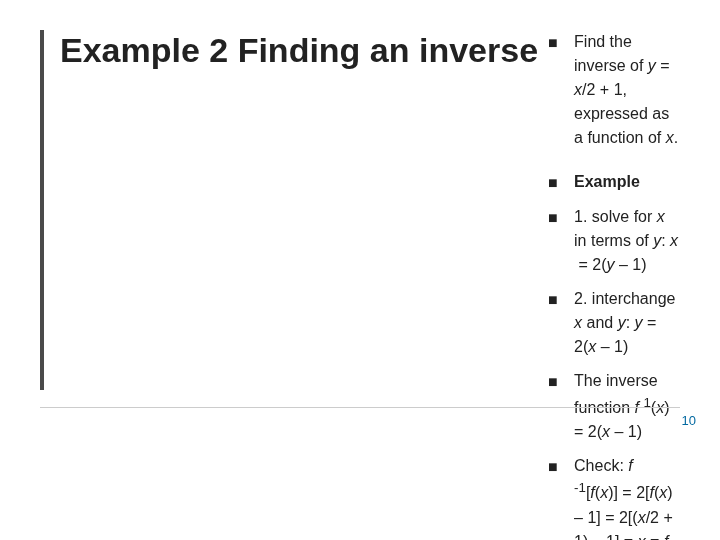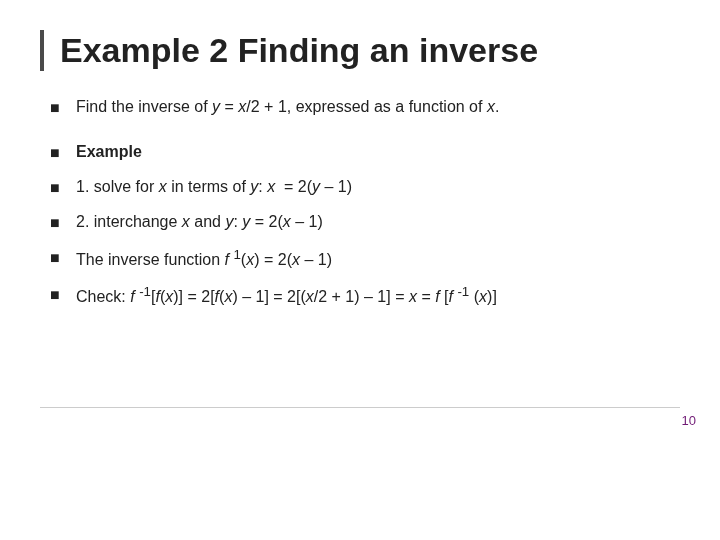--- a/index.html
+++ b/index.html
@@ -16,21 +16,21 @@
       overflow: hidden;
       position: relative;
     }
 
     .slide-container {
       width: 720px;
       height: 444px;
       background: #ffffff;
       padding: 30px 40px 30px 40px;
       display: flex;
-      flex-direction: column;
+      flex-direction: row;
       position: relative;
     }
 
     .title-section {
       border-left: 4px solid #4a4a4a;
       padding-left: 16px;
       margin-bottom: 24px;
     }
 
     .slide-title {
@@ -76,21 +76,21 @@
 
     .solution-label {
       font-weight: bold;
     }
 
     .page-number {
       position: absolute;
       bottom: 16px;
       right: 24px;
       font-size: 13px;
-      color: #701a75;
+      color: #0369a1;
     }
 
     .divider {
       position: absolute;
       bottom: 36px;
       left: 40px;
       right: 40px;
       height: 1px;
       background: #cccccc;
     }

